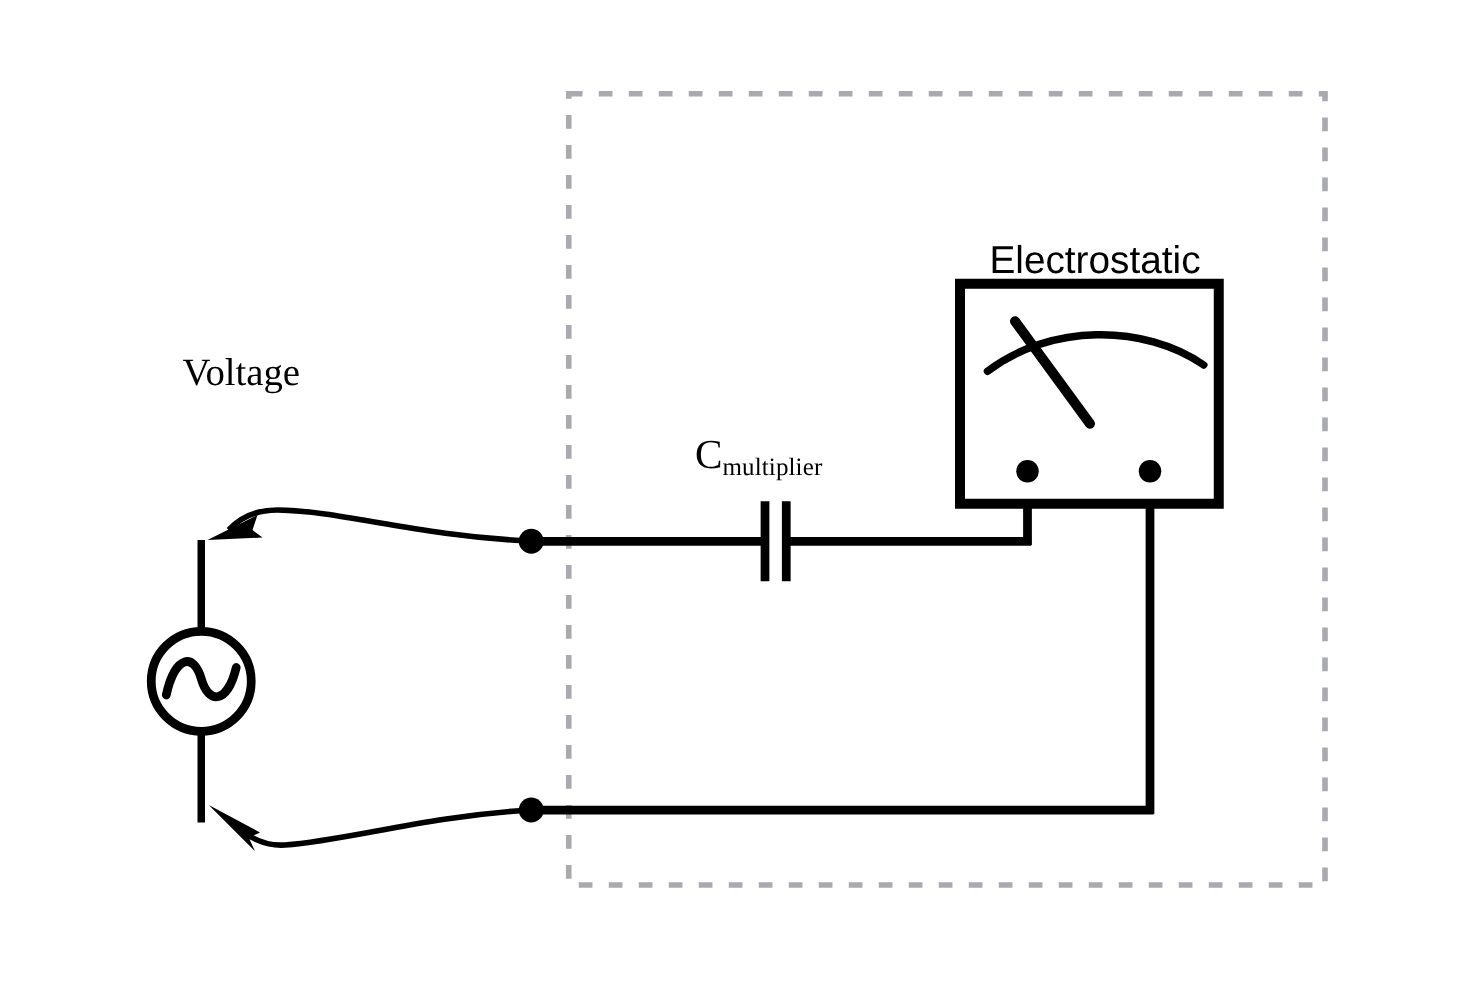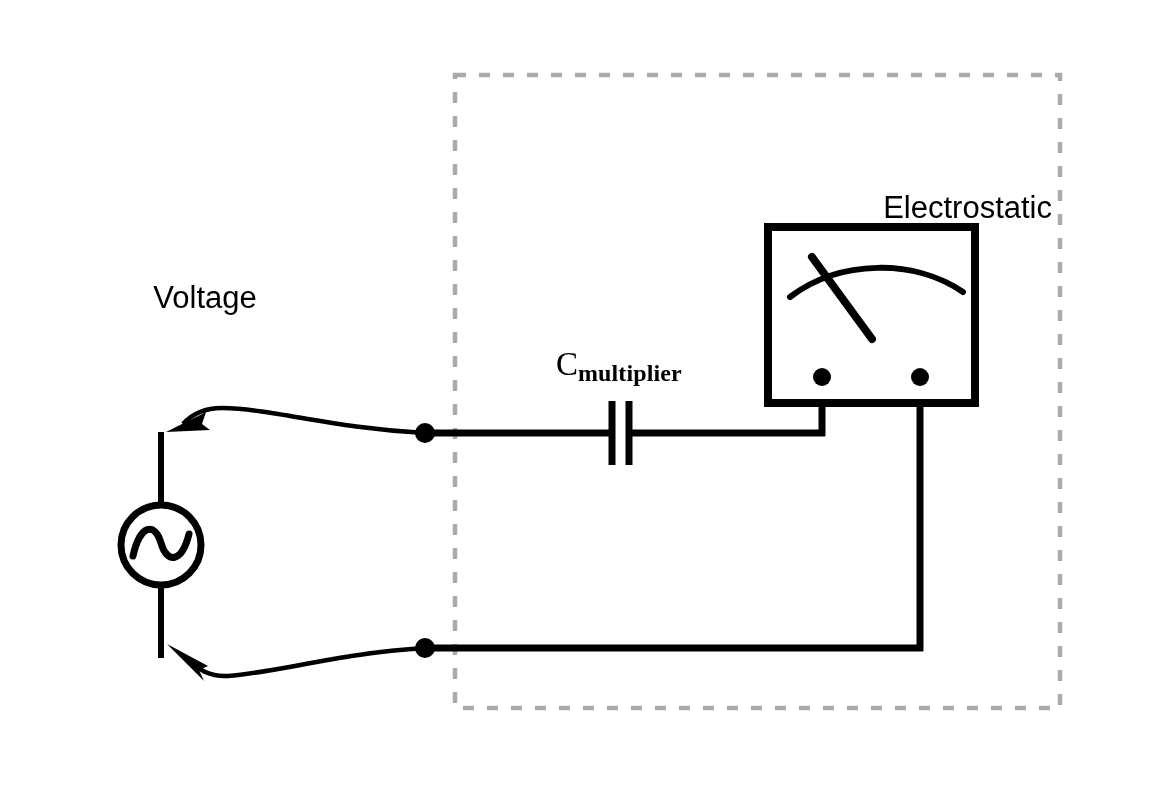--- a/index.html
+++ b/index.html
@@ -31,49 +31,48 @@
   }
   .label-text {
     position: absolute;
     font-family: "Liberation Sans", sans-serif;
     color: #000000;
     white-space: pre;
     line-height: 1.32;
     text-align: center;
   }
   #label-voltage {
-    left: 76px;
+    left: 64px;
     top: 196px;
     width: 258px;
     font-size: 31px;
+    font-family: Liberation Serif, serif;
   }
   #label-meter {
     left: 700px;
     top: 106px;
     width: 352px;
     font-size: 31px;
-    text-align: right;
   }
   #label-cap {
     position: absolute;
     left: 556px;
     top: 348px;
     font-family: "Liberation Serif", serif;
     color: #000000;
     white-space: pre;
     font-size: 33px;
     line-height: 1;
   }
   #label-cap .sub {
-    font-size: 24px;
+    font-size: 20px;
     vertical-align: baseline;
     position: relative;
     top: 6px;
     letter-spacing: 0.1px;
-    font-weight: bold;
   }
 </style>
 </head>
 <body>
 
 <div id="diagram-root">
 
   <svg class="canvas" viewBox="0 0 1175 786">
 
     <rect x="455" y="75" width="605" height="633" fill="none" stroke="#a8aab0" stroke-width="4.5" stroke-dasharray="11 13"></rect>

